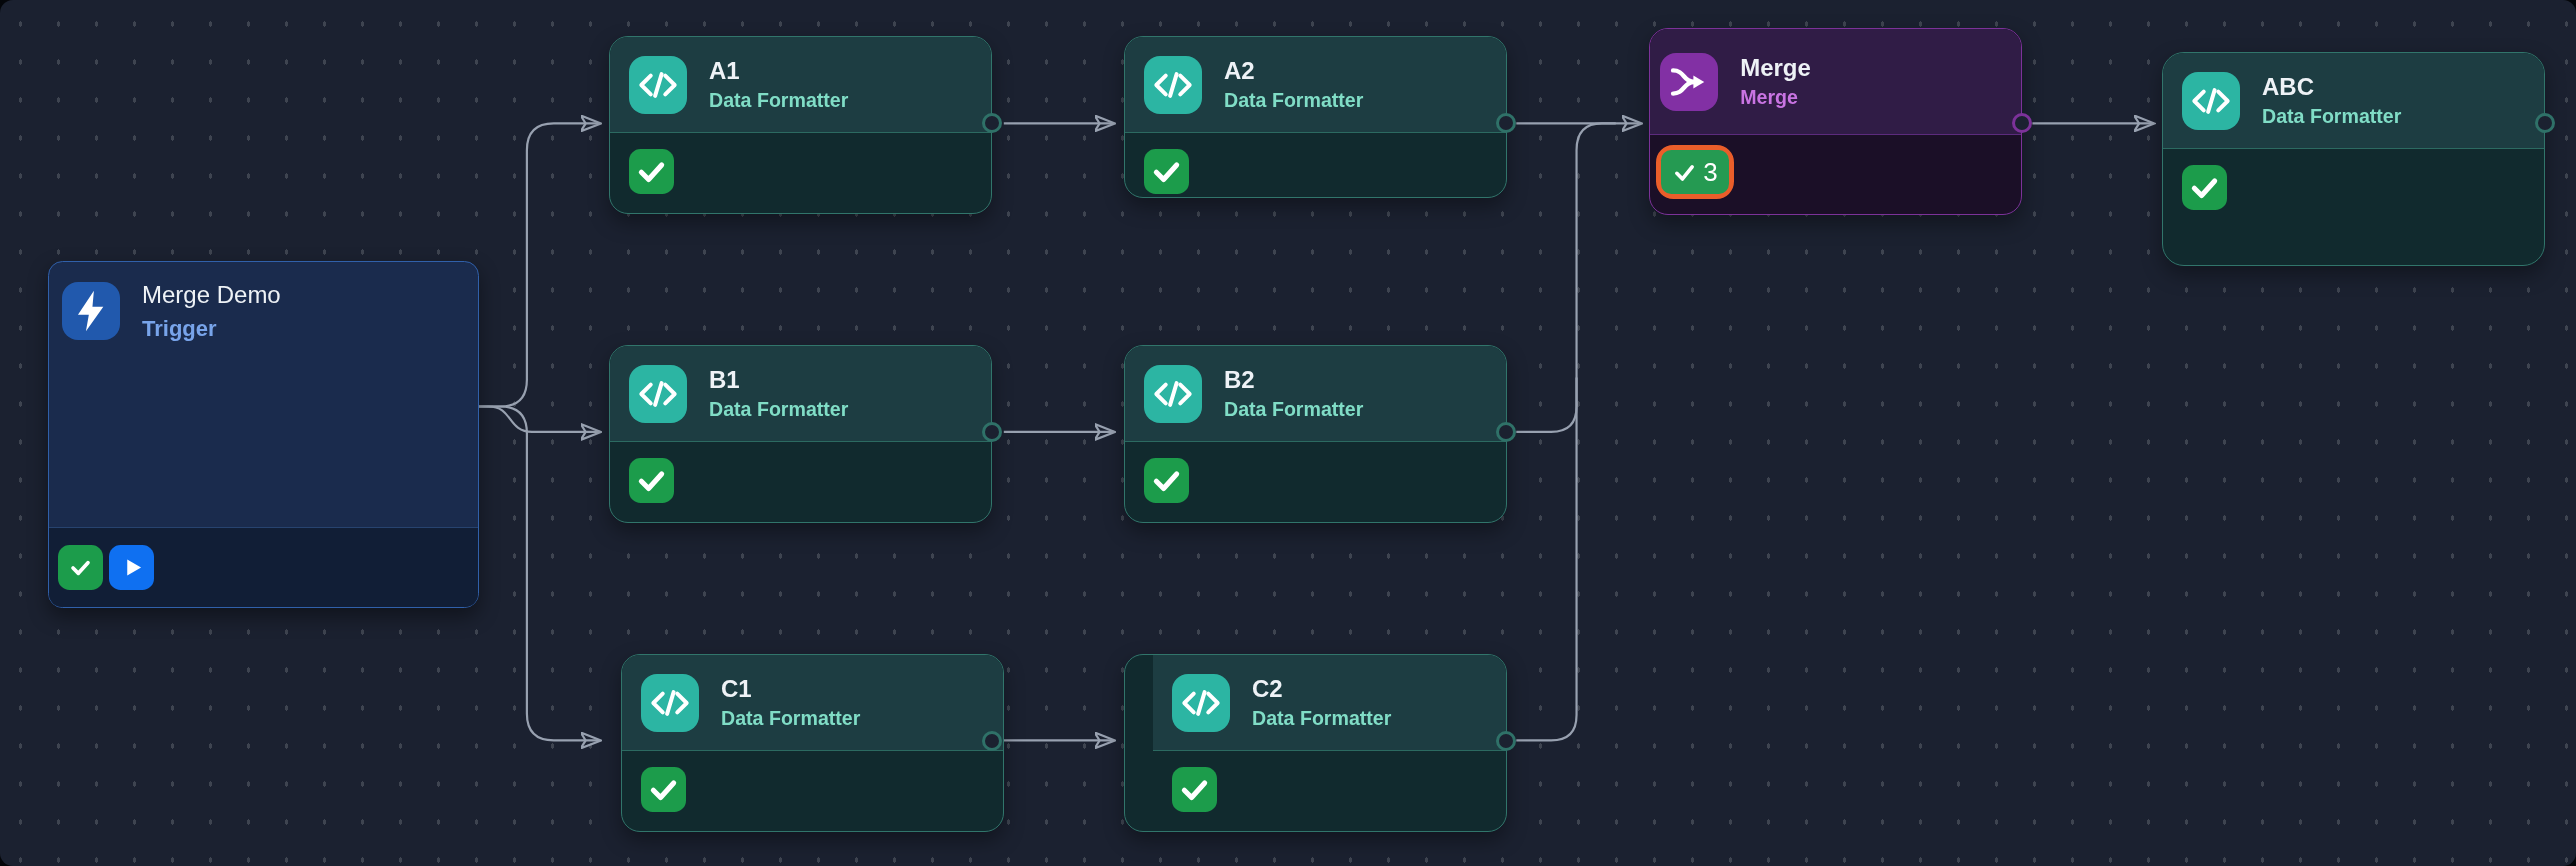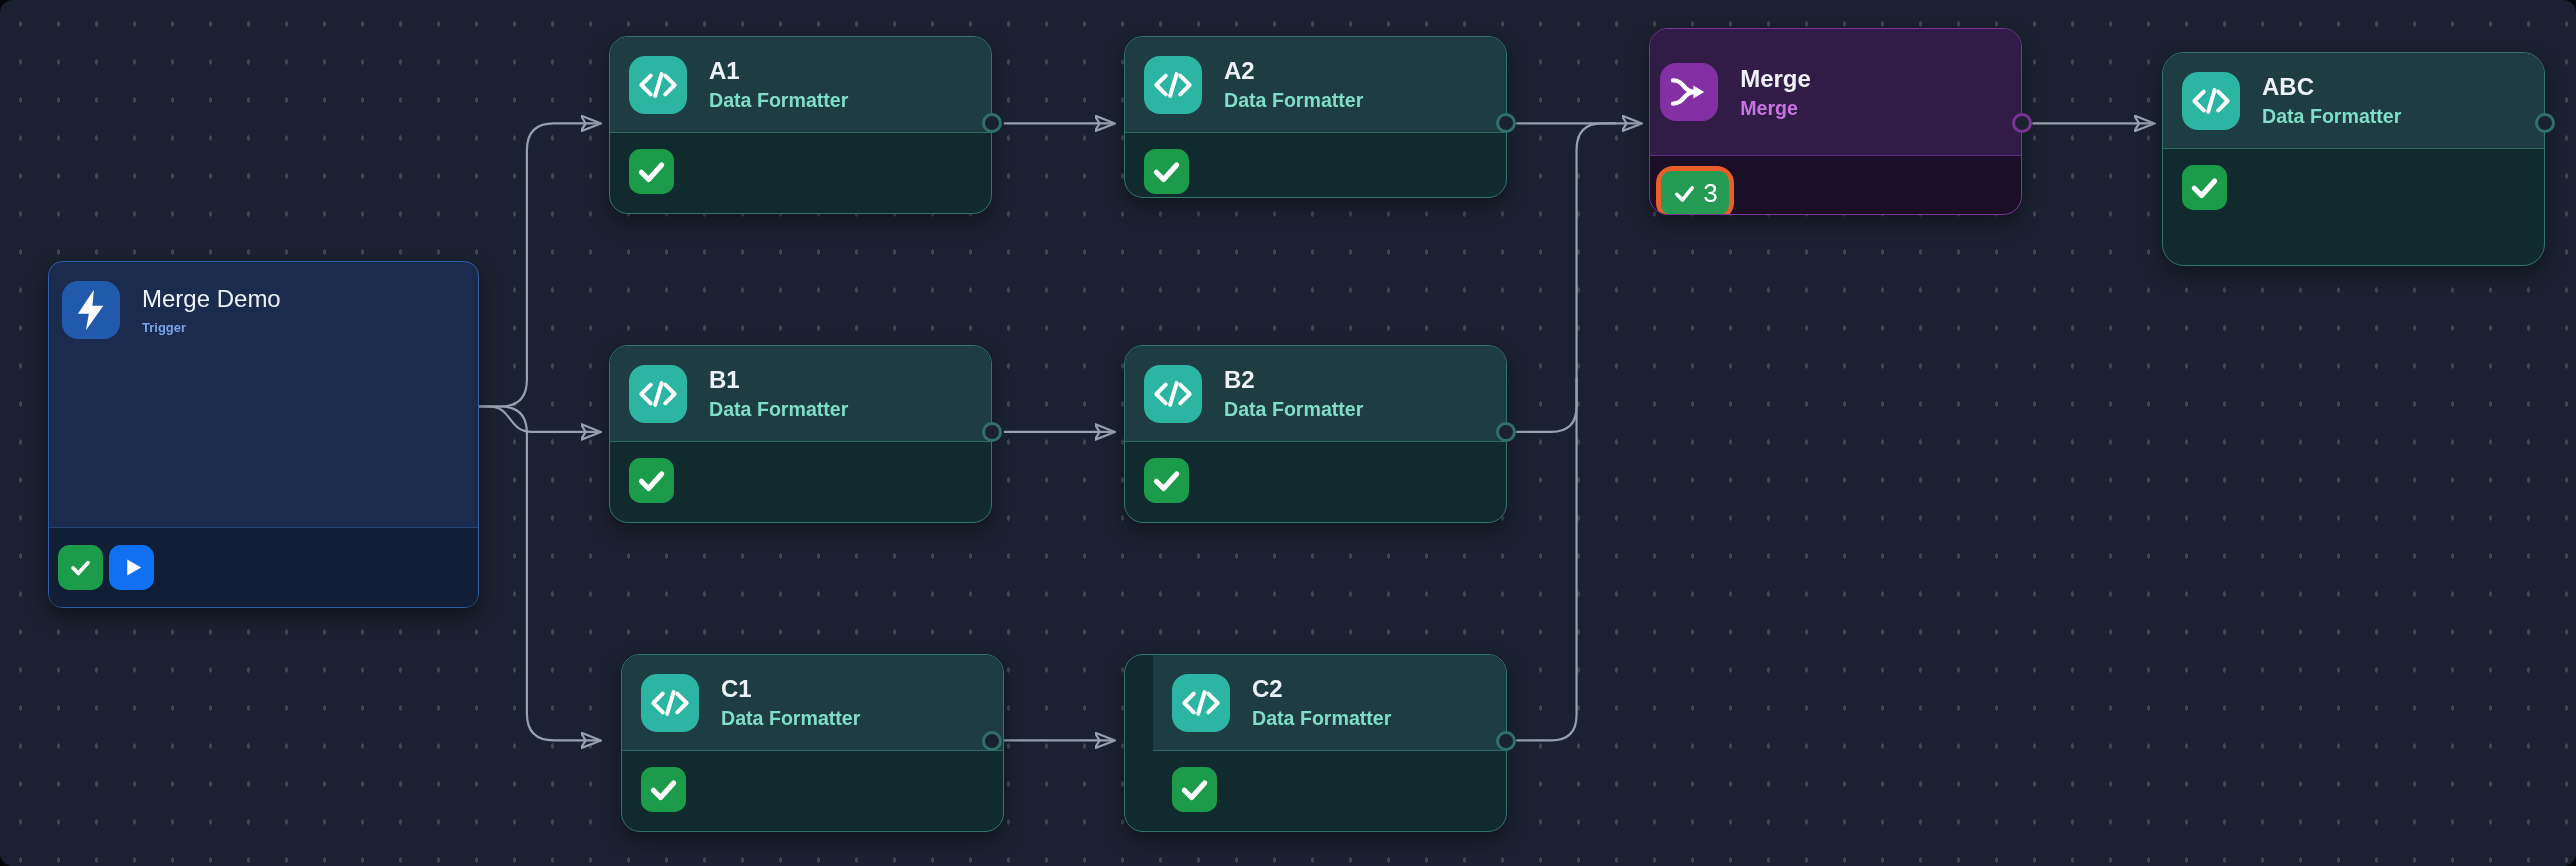--- a/index.html
+++ b/index.html
@@ -25,21 +25,21 @@
   .node .nsub{font-size:19.6px;font-weight:700;margin-top:5.8px;line-height:1.1;}
   .node .bd{border-top:1.5px solid;padding:16px 19px;display:flex;align-items:flex-start;}
 
   .teal{background:#112a2e;border-color:#31756b;}
   .teal .hd{background:#1d3d42;height:95px;}
   .teal .bd{border-top-color:#2c6a61;height:79px;}
   .teal .nicon{background:#2cb5a3;}
   .teal .nsub{color:#80ddc6;}
 
   .purple{background:#1b0f27;border-color:#7c3299;}
-  .purple .hd{background:#301c46;height:126px;}
+  .purple .hd{background:#301c46;height:105px;}
   .purple .bd{border-top-color:#5c2b7d;height:77px;}
   .purple .nicon{background:#8230a4;}
   .purple .nsub{color:#c974e3;}
 
   .pos-a1{left:609px;top:36px;width:383px;height:178px;}
   .pos-a2{left:1124px;top:36px;width:383px;height:162px;}
   .pos-merge{left:1649px;top:28px;width:373px;height:187px;}
   .pos-abc{left:2162px;top:52px;width:383px;height:214px;border-radius:22px;}
   .pos-b1{left:609px;top:345px;width:383px;height:178px;}
   .pos-b2{left:1124px;top:345px;width:383px;height:178px;}
@@ -64,21 +64,21 @@
 
   
   .trigger-node{position:absolute;z-index:2;left:48px;top:261px;width:431px;height:347px;
         background:#1a2b4d;border:1.8px solid #3060aa;border-radius:14.5px;
         box-shadow:0 8.7px 20.3px rgba(0,0,0,.4);}
   .trigger-node .thd{display:flex;align-items:center;padding:19px 0 0 13px;}
   .trigger-node .nicon{width:58px;height:58px;border-radius:16px;background:#2159ad;
         display:flex;align-items:center;justify-content:center;}
   .trigger-node .ntxt{margin-left:22px;}
   .trigger-node .ntitle{font-size:24px;font-weight:500;color:#eef2f6;}
-  .trigger-node .nsub{font-size:13px;font-weight:700;color:#78a4ea;margin-top:6.5px;}
+  .trigger-node .nsub{font-size:22px;font-weight:700;color:#78a4ea;margin-top:6.5px;}
   .trigger-panel{position:absolute;left:14.5px;top:112px;width:399px;height:139px;
         background:#13213f;border-radius:13px;}
   .trigger-event-label{position:absolute;left:17.4px;top:19px;font-size:22.5px;color:#eef2f6;}
   .trigger-dot{position:absolute;left:365px;top:9.4px;width:19px;height:19px;border-radius:50%;
         background:#2b63c4;}
   .add-trigger-btn{position:absolute;left:13px;top:70px;width:373px;height:44px;border-radius:13px;
         border:1.5px solid #2a5bc0;background:transparent;display:flex;align-items:center;
         justify-content:center;gap:11.6px;color:#8aaef2;font-size:22px;cursor:pointer;
         font-family:inherit;}
   .add-trigger-btn .plus{font-size:25px;font-weight:400;line-height:1;}

